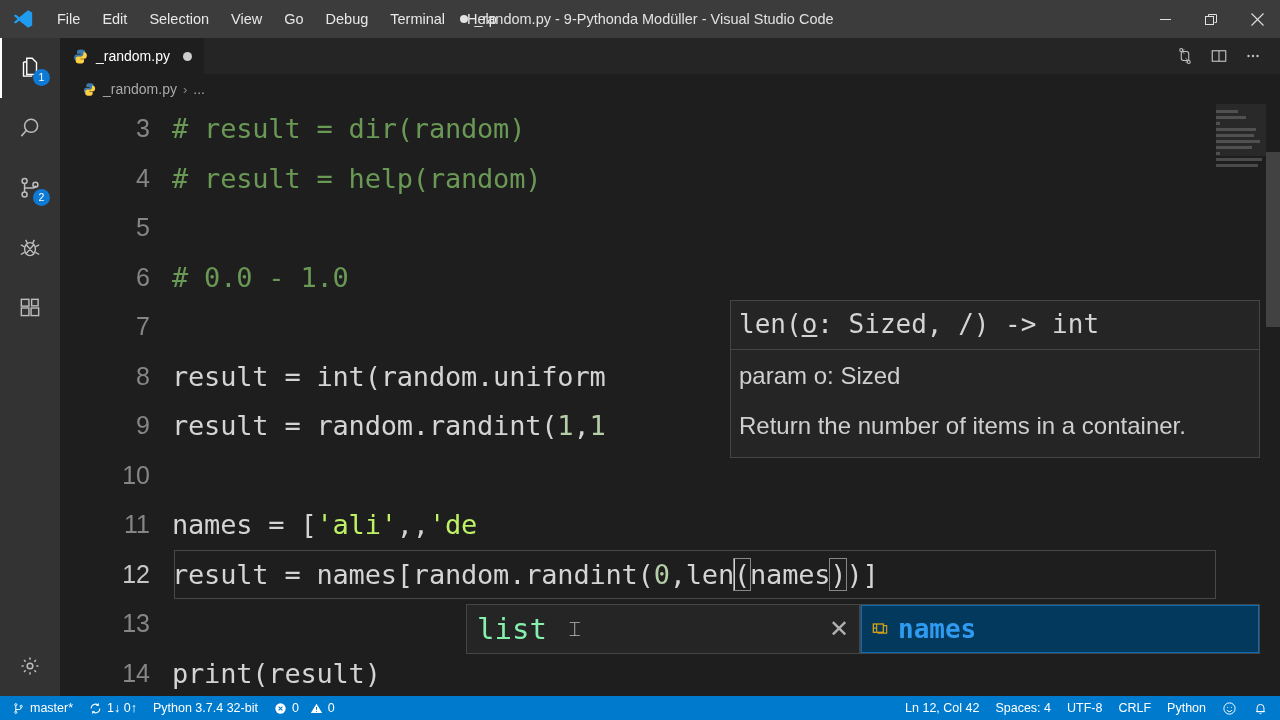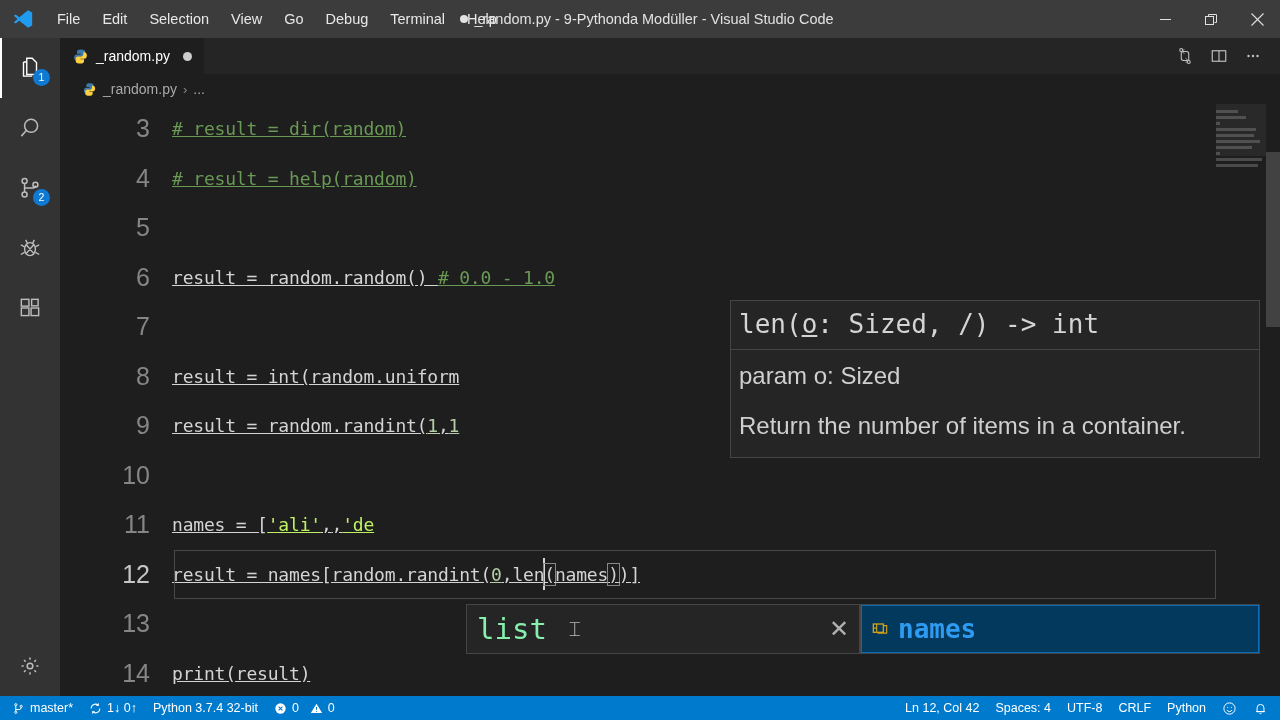--- a/index.html
+++ b/index.html
@@ -77,21 +77,21 @@
     background: #1e1e1e; overflow: hidden;
   }
   .code-lines { position: absolute; top: 0; left: 0; right: 0; font-family: "DejaVu Sans Mono", monospace; }
   .code-line { height: 49.5px; display: flex; align-items: center; position: relative; }
   .ln {
     width: 112px; text-align: right; padding-right: 22px;
     color: #868686; font-size: 25px; font-family: "Liberation Sans", sans-serif;
     flex: none;
   }
   .ln.current { color: #c6c6c6; }
-  .code-text { font-size: 18px; color: #d4d4d4; white-space: pre; letter-spacing: -0.2px; text-decoration: underline; }
+  .code-text { font-size: 27px; color: #d4d4d4; white-space: pre; letter-spacing: -0.2px; }
   .cmt { color: #6a9955; }
   .str { color: #bef264; }
   .num { color: #b5cea8; }
   .current-line-box {
     position: absolute; left: 114px; right: 64px; top: 0; height: 49.5px;
     border: 1px solid #484848; pointer-events: none;
   }
   .bracket-hl { border: 1px solid #888888; padding: 0 0px; margin: 0 -1px; }
   .caret {
     display: inline-block; width: 2px; height: 32px; background: #d4d4d4;
@@ -309,21 +309,20 @@
         <span class="code-text cmt"># result = help(random)</span>
       </div>
 
       <div class="code-line">
         <span class="ln">5</span>
         <span class="code-text"></span>
       </div>
 
       <div class="code-line">
         <span class="ln">6</span>
-        <span class="code-text">result = random.random() </span>
           <span class="code-text cmt"># 0.0 - 1.0</span>
       </div>
 
       <div class="code-line">
         <span class="ln">7</span>
       </div>
 
       <div class="code-line">
         <span class="ln">8</span>
         <span class="code-text">result = int(random.uniform</span>

